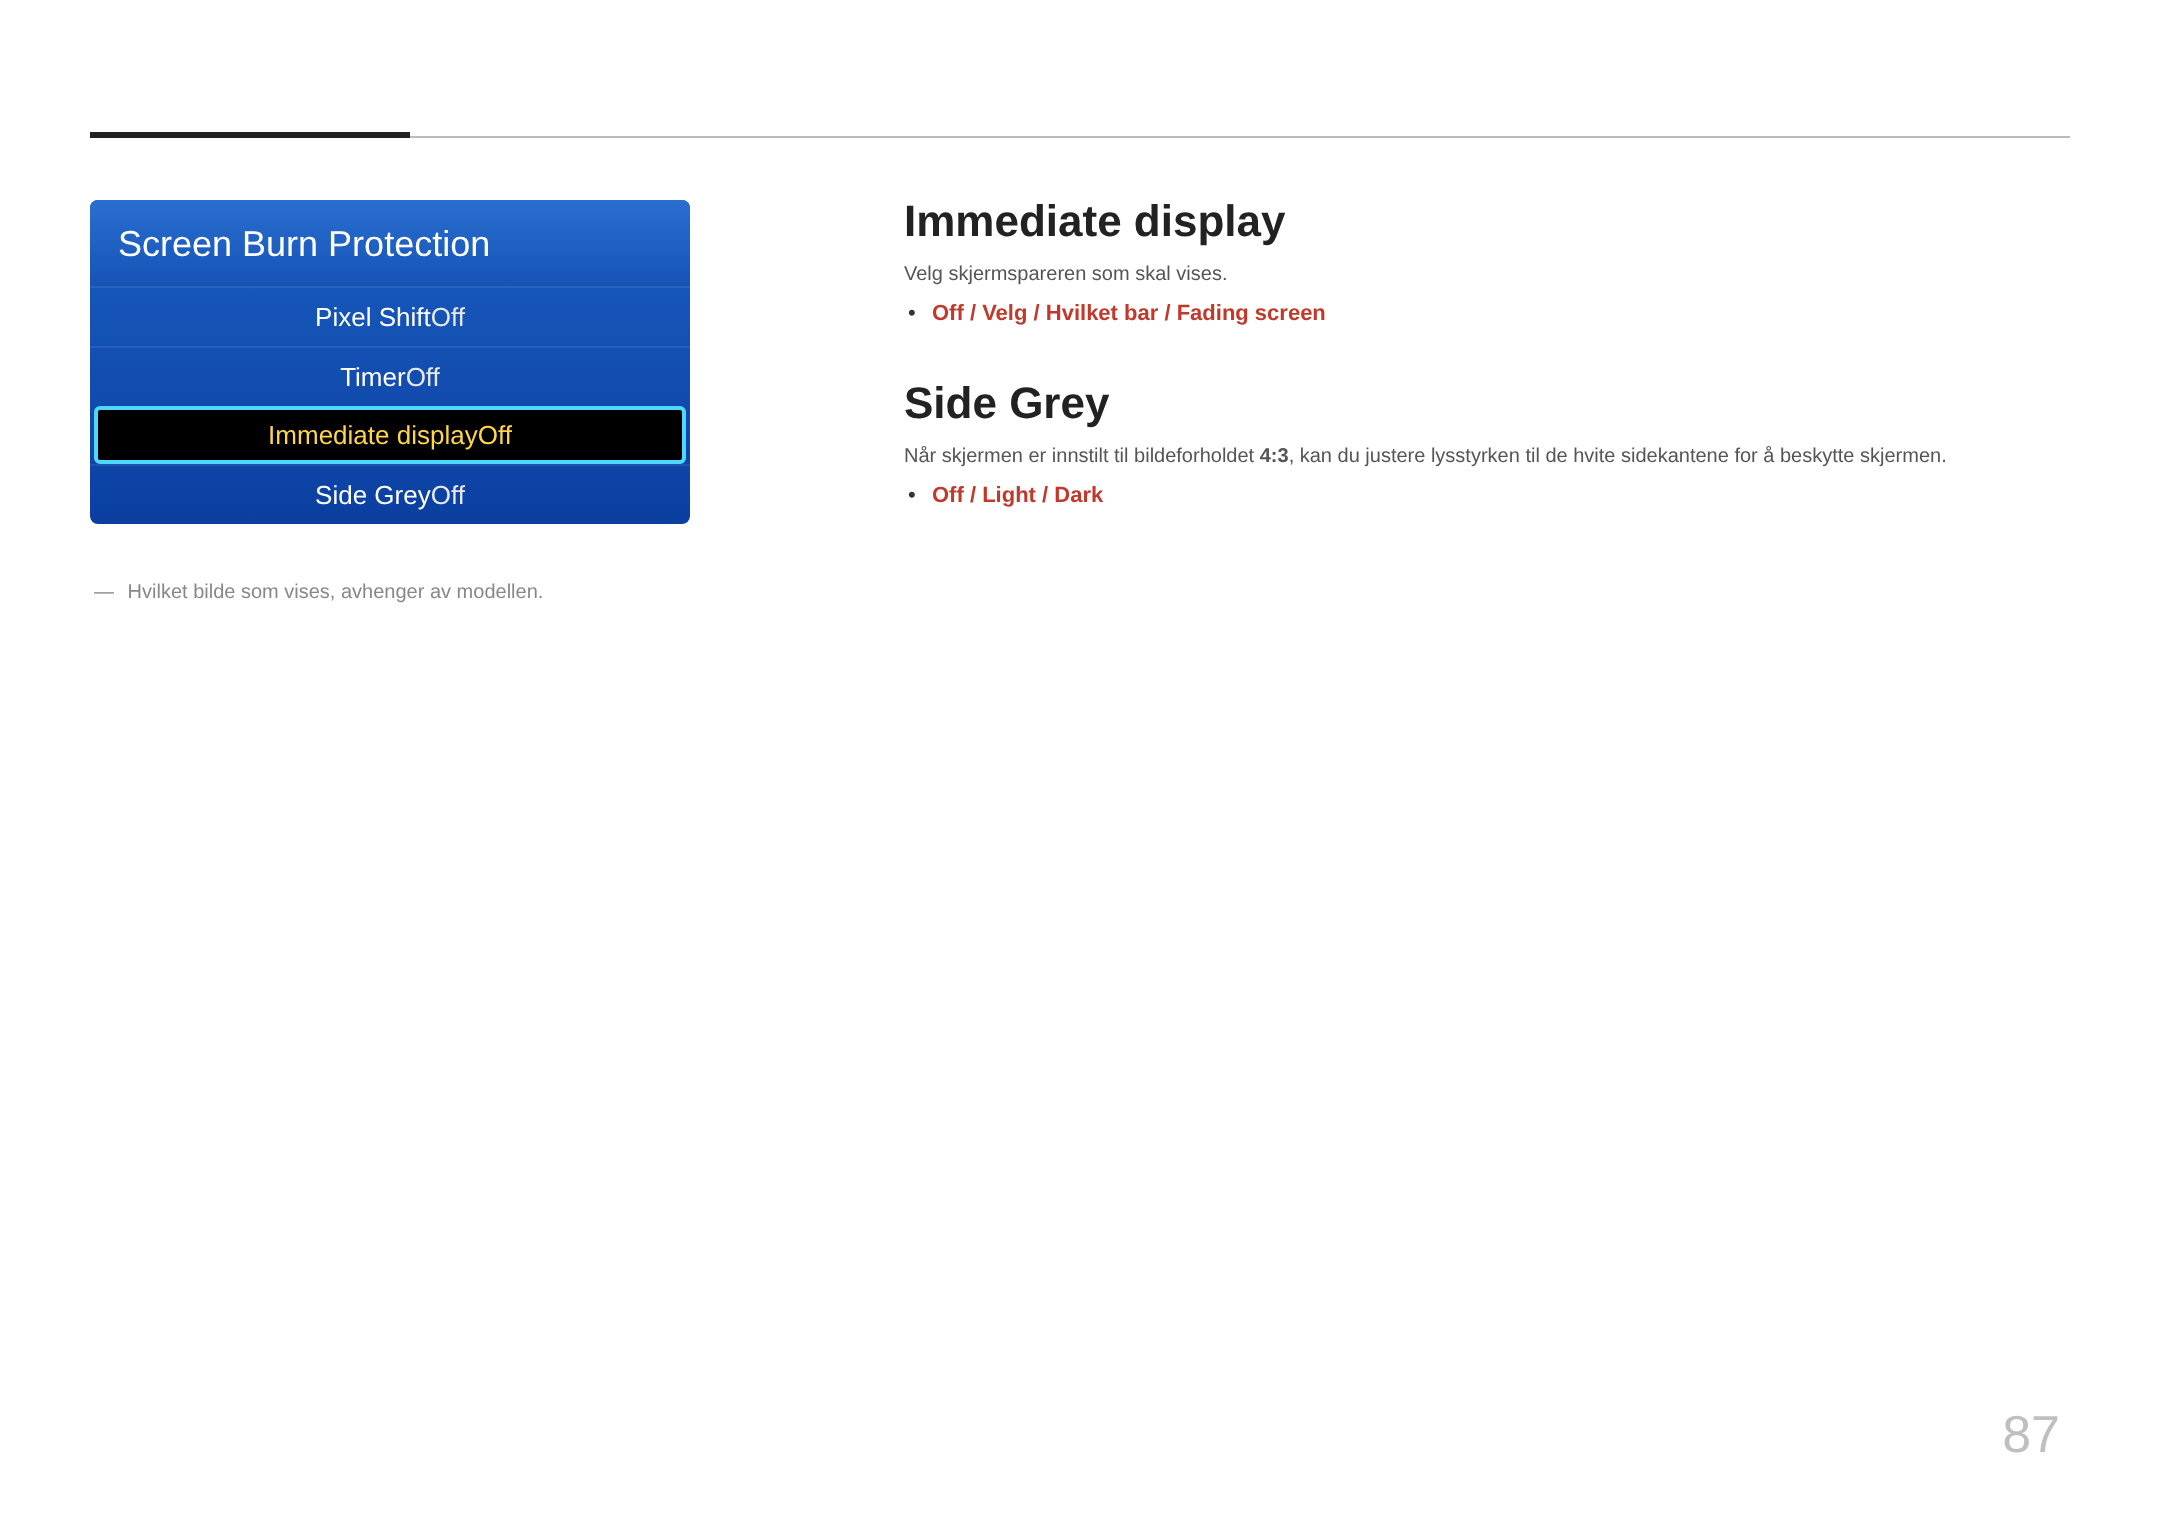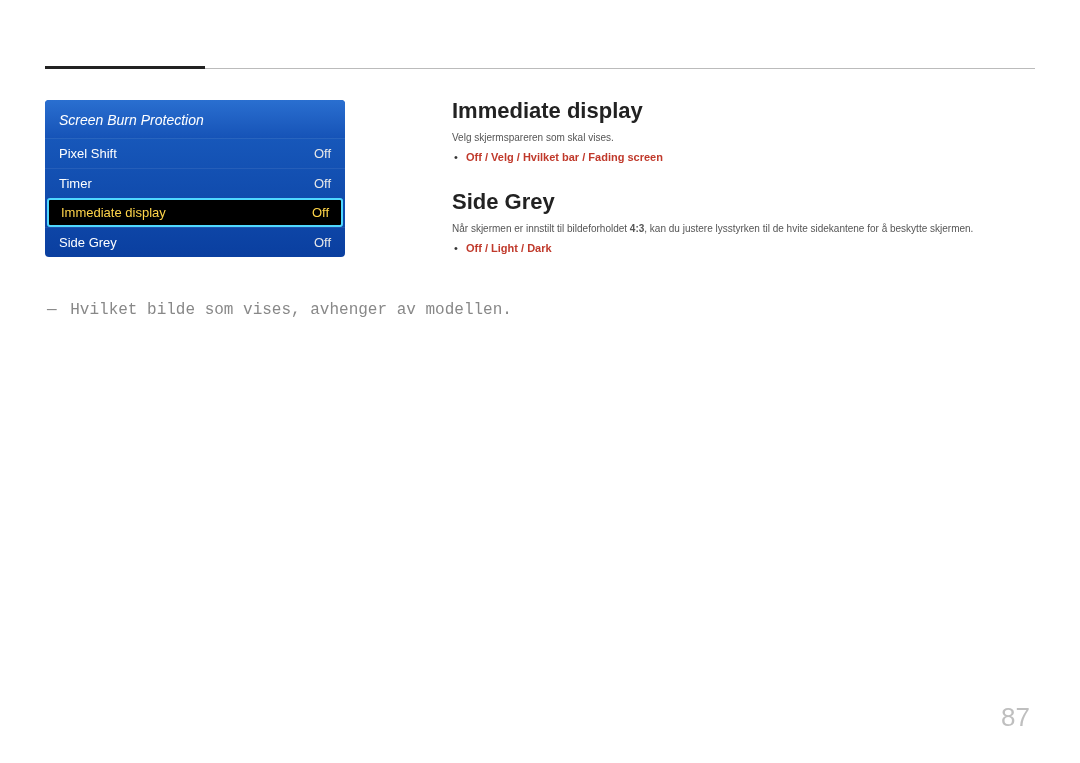--- a/index.html
+++ b/index.html
@@ -30,51 +30,49 @@
     top: 100px;
     left: 45px;
     width: 300px;
     background: linear-gradient(#1b5fc2, #0a3fa0);
     border-radius: 4px;
     overflow: hidden;
     color: #fff;
   }
   .menu-title {
     padding: 12px 14px 10px 14px;
-    font-size: 14px;
+    font-size: 18px;
     font-weight: 400;
     background: linear-gradient(#2a6fd0, #1653b7);
-    font-style: italic;
   }
   .menu-row {
     display: flex;
-    justify-content: space-between;
+    justify-content: center;
     align-items: center;
     padding: 7px 14px;
     font-size: 13px;
     border-top: 1px solid rgba(255,255,255,0.08);
   }
   .menu-row.selected {
     background: #000;
     color: #ffd54a;
     position: relative;
     border: 2px solid #4fd8ff;
     border-radius: 3px;
     margin: 0 2px;
     padding: 5px 12px;
   }
   .menu-row.selected .val { color: #ffd54a; }
   .menu-row .val { color: #e8e8e8; font-size: 13px; }
   .footnote {
     position: absolute;
-    top: 301px;
+    top: 291px;
     left: 47px;
-    font-size: 16px;
+    font-size: 10px;
     color: #888;
-    font-family: Liberation Mono, monospace;
   }
   .footnote .dash { margin-right: 4px; }
   .content {
     position: absolute;
     top: 98px;
     left: 452px;
     right: 50px;
   }
   h2.section {
     font-size: 22px;

